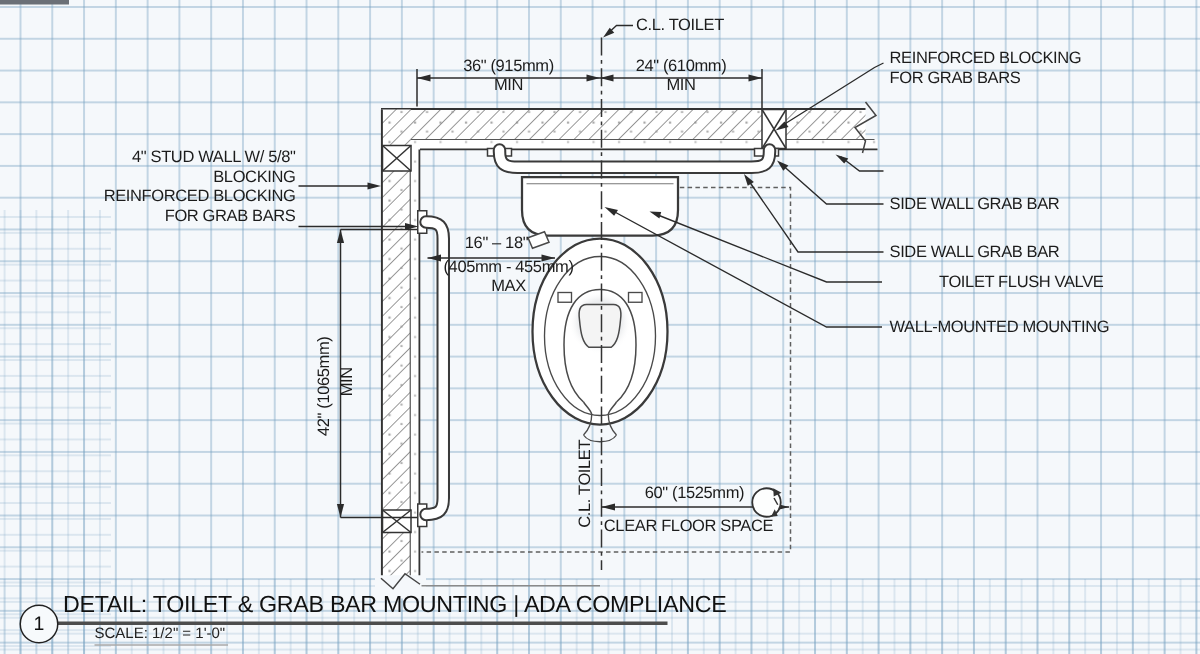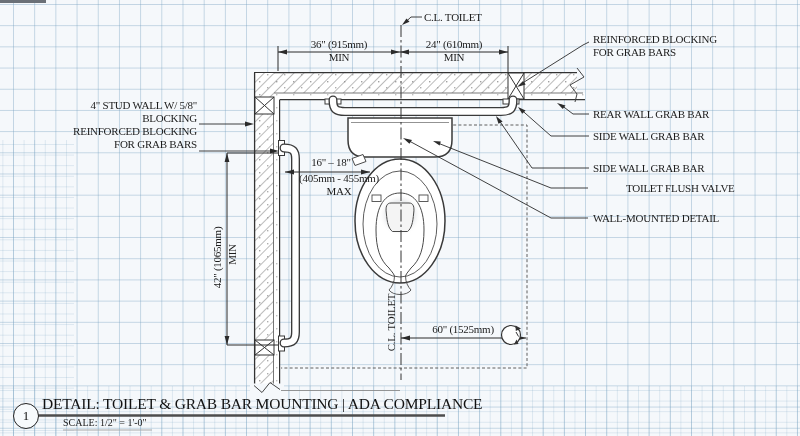--- a/index.html
+++ b/index.html
@@ -1,18 +1,18 @@
 <!DOCTYPE html>
 <html><head>
 <meta charset="utf-8">
 <style>
   html,body{margin:0;padding:0;}
   #stage{
     position:relative;width:800px;height:436px;overflow:hidden;
-    font-family:Liberation Serif, serif;
+    font-family:Liberation Sans, sans-serif;
     background-color:#f5f8fb;
     background-image:
       linear-gradient(to right, rgba(118,160,192,.40) 1px, transparent 1px),
       linear-gradient(to bottom, rgba(118,160,192,.40) 1px, transparent 1px);
     background-size:21.2px 21.2px;
     background-position:13px 4px;
   }
   .finegrid{
     position:absolute;pointer-events:none;
     background-image:
@@ -199,43 +199,43 @@
     <div>4" STUD WALL W/ 5/8"</div>
     <div>BLOCKING</div>
     <div>REINFORCED BLOCKING</div>
     <div>FOR GRAB BARS</div>
   </div>
 
   <div class="lbl" style="left:593px;top:33px;">
     <div>REINFORCED BLOCKING</div>
     <div>FOR GRAB BARS</div>
   </div>
-  <div class="lbl" style="left:593px;top:108px;">REAR WALL GRAB BAR</div>
   <div class="lbl" style="left:593px;top:130px;">SIDE WALL GRAB BAR</div>
   <div class="lbl" style="left:593px;top:162px;">SIDE WALL GRAB BAR</div>
   <div class="lbl" style="left:626px;top:182px;">TOILET FLUSH VALVE</div>
-  <div class="lbl" style="left:593px;top:212px;">WALL-MOUNTED DETAIL</div>
+  <div class="lbl" style="left:593px;top:212px;">WALL-MOUNTED MOUNTING</div>
 
   <div class="lbl ctr" style="left:278px;top:38px;width:122px;">
     <div>36" (915mm)</div>
     <div>MIN</div>
   </div>
   <div class="lbl ctr" style="left:400px;top:38px;width:108px;">
     <div>24" (610mm)</div>
     <div>MIN</div>
   </div>
   <div class="lbl rot" style="left:157px;top:251px;width:120px;">42" (1065mm)</div>
   <div class="lbl rot" style="left:202px;top:248px;width:60px;">MIN</div>
 
   <div class="lbl ctr" style="left:283px;top:156px;width:96px;">16" – 18"</div>
   <div class="lbl ctr two" style="left:289px;top:172px;width:100px;">
     <div>(405mm - 455mm)</div>
     <div>MAX</div>
   </div>
 
   <div class="lbl ctr" style="left:402px;top:323px;width:122px;">60" (1525mm)</div>
+  <div class="lbl ctr" style="left:398px;top:345px;width:122px;">CLEAR FLOOR SPACE</div>
 
   <div class="lbl rot" style="left:356px;top:316px;width:70px;">C.L. TOILET</div>
 
   <div id="detail-bubble">1</div>
   <div id="title-text">DETAIL: TOILET &amp; GRAB BAR MOUNTING | ADA COMPLIANCE</div>
   <div id="scale-text">SCALE: 1/2" = 1'-0"</div>
 </div>
 
 </body></html>

